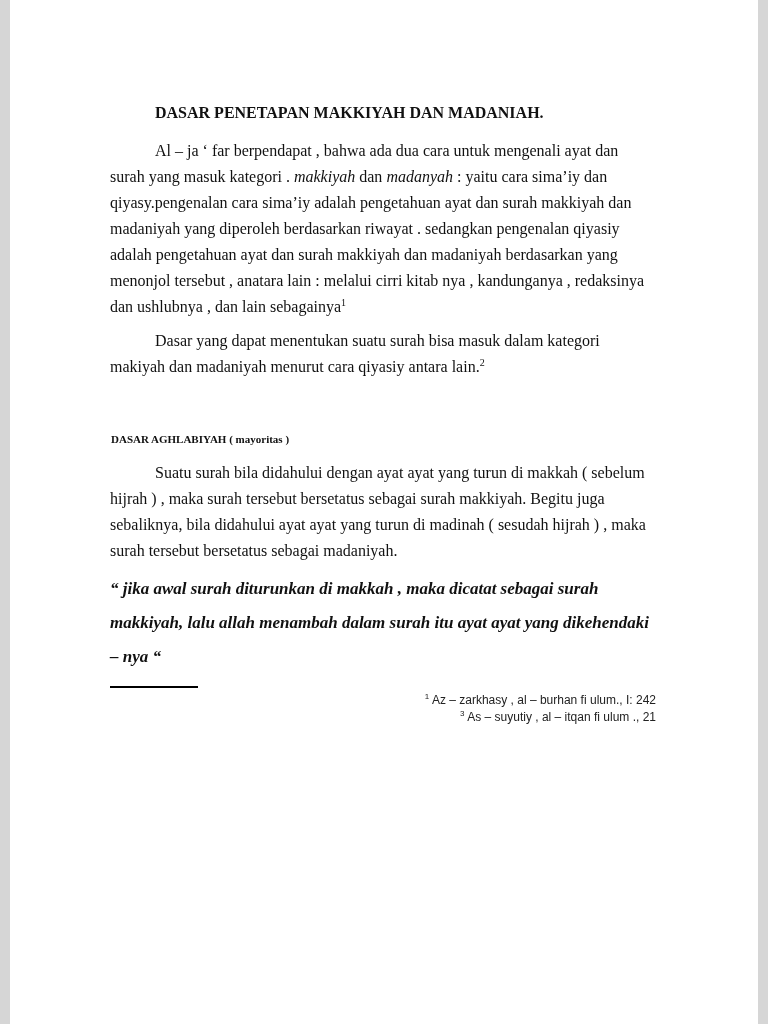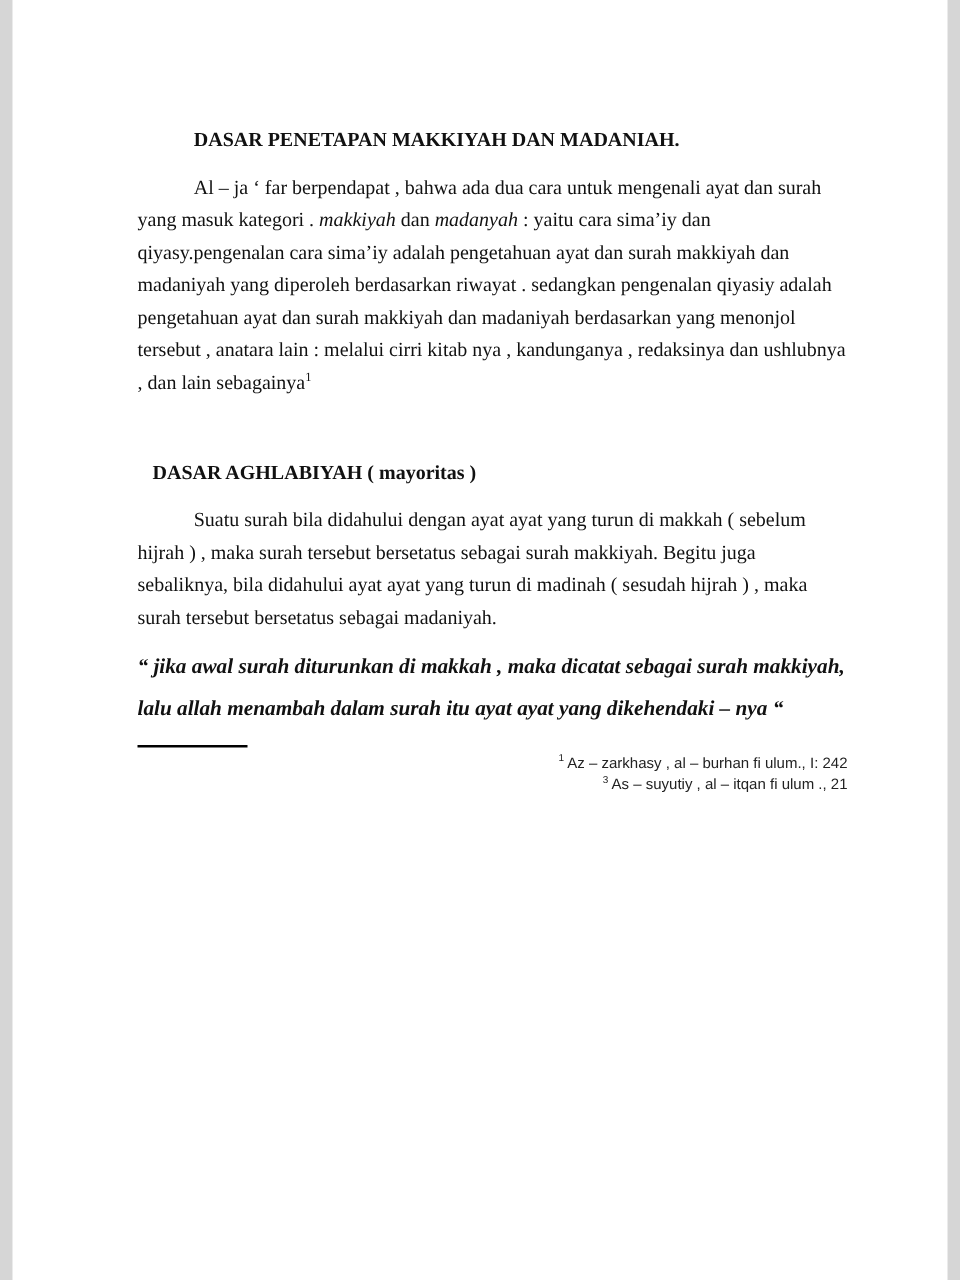--- a/index.html
+++ b/index.html
@@ -8,44 +8,44 @@
     background: #d6d6d6;
     width: 768px;
     height: 1024px;
     font-family: "Liberation Serif", "DejaVu Serif", serif;
   }
   .page {
     width: 748px;
     height: 1024px;
     margin: 0 auto;
     background: #ffffff;
-    padding: 100px 80px 0 100px;
+    padding: 100px 102px 0 100px;
     color: #111;
     overflow: hidden;
   }
   .doc-title {
     font-weight: bold;
     font-size: 16px;
     line-height: 26px;
     text-indent: 45px;
     margin: 0;
   }
   .para {
     font-size: 16px;
     line-height: 26px;
     text-indent: 45px;
     margin: 0;
   }
   .para1 { margin-top: 12px; }
   .para2 { margin-top: 8px; }
   .section-heading {
     font-weight: bold;
-    font-size: 16px;
+    font-size: 11px;
     line-height: 26px;
-    margin: 12px;
+    margin: 1px;
   }
   .s1-heading { margin-top: 46px; }
   .s1-body { margin-top: 8px; }
   .s2-heading { margin-top: 16px; }
   .s2-body { margin-top: 8px; }
   .hadist { margin-top: 42px; }
   .quote {
     font-weight: bold;
     font-size: 17px;
     line-height: 34px;
@@ -76,20 +76,21 @@
 </style>
 </head>
 <body>
 
 <div class="page">
 
   <h1 class="doc-title">DASAR PENETAPAN MAKKIYAH DAN MADANIAH.</h1>
 
   <p class="para para1"><span>Al – ja ‘ far berpendapat , bahwa ada dua cara untuk mengenali ayat dan surah yang masuk kategori . </span><span class="em">makkiyah</span><span> dan </span><span class="em">madanyah</span><span> : yaitu cara sima’iy dan qiyasy.pengenalan  cara sima’iy adalah pengetahuan ayat dan surah makkiyah dan madaniyah yang diperoleh berdasarkan riwayat . sedangkan pengenalan qiyasiy adalah pengetahuan ayat  dan surah makkiyah dan madaniyah berdasarkan yang menonjol tersebut , anatara lain : melalui cirri kitab nya , kandunganya , redaksinya dan ushlubnya , dan lain sebagainya</span><sup class="fn-ref">1</sup></p>
 
+  <p class="para para2"><span>Dasar yang dapat menentukan suatu surah bisa masuk dalam kategori makiyah dan madaniyah menurut cara qiyasiy antara lain.</span><sup class="fn-ref">2</sup></p>
 
   <h2 class="section-heading s1-heading">DASAR AGHLABIYAH ( mayoritas )</h2>
 
 
 
   <p class="para s2-body">Suatu surah bila didahului dengan ayat ayat yang turun di makkah ( sebelum hijrah ) , maka surah tersebut bersetatus sebagai surah makkiyah. Begitu juga sebaliknya, bila didahului ayat ayat yang turun di madinah ( sesudah hijrah ) , maka surah tersebut bersetatus sebagai madaniyah.</p>
 
 
   <p class="quote">“ jika awal surah diturunkan di makkah , maka dicatat sebagai surah makkiyah, lalu allah menambah dalam surah itu ayat ayat yang dikehendaki – nya “</p>
 

